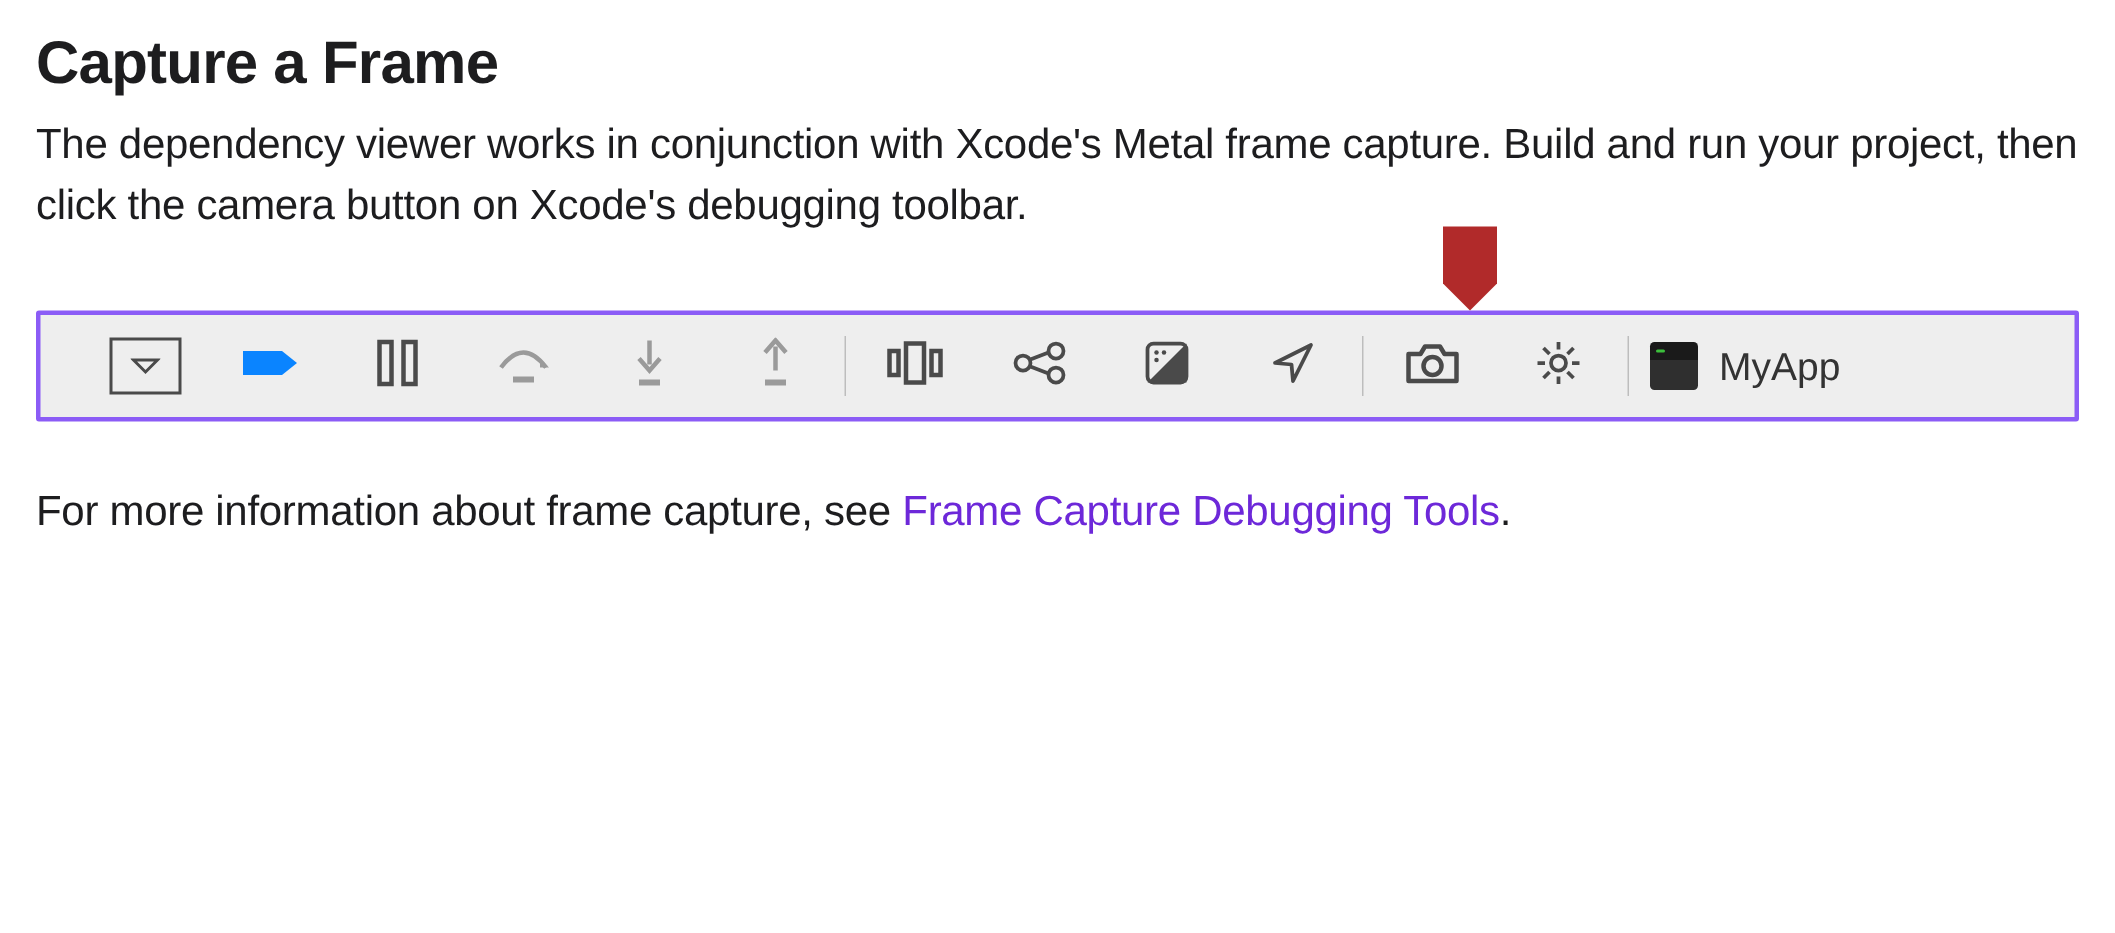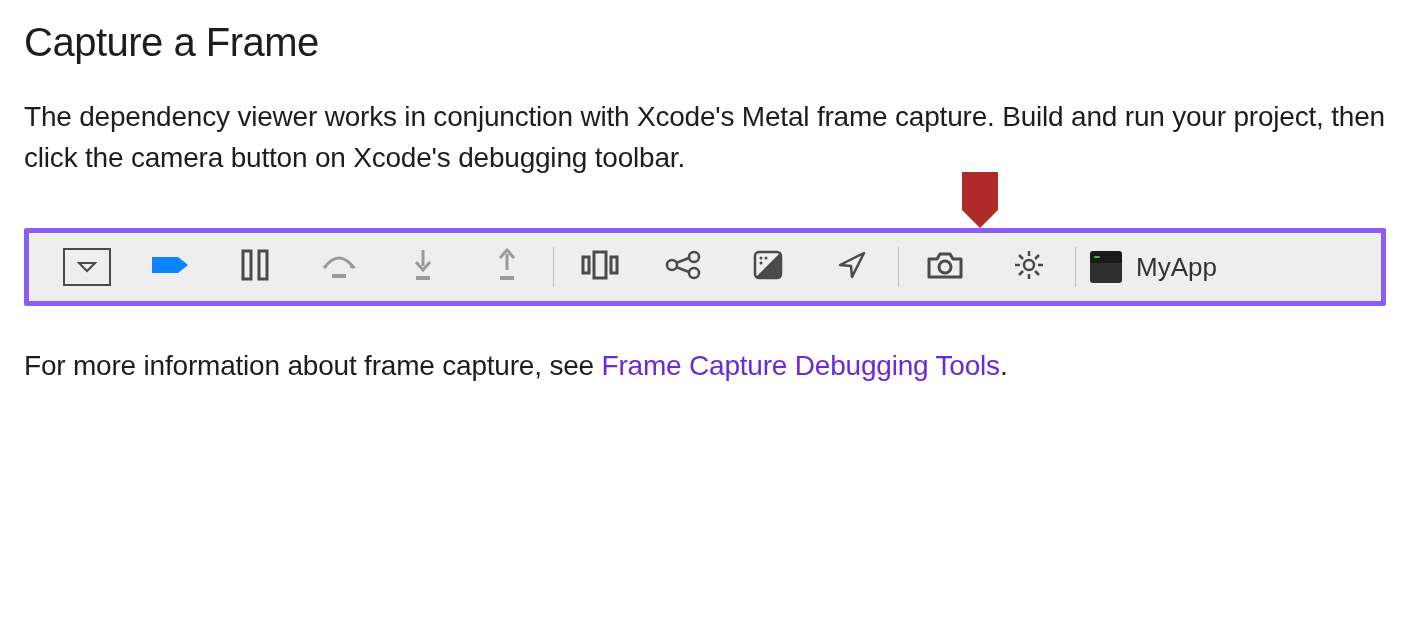--- a/index.html
+++ b/index.html
@@ -10,22 +10,22 @@
     color: #1d1d1f;
     width: 1410px;
   }
   .page {
     padding: 20px 24px;
     width: 1410px;
     box-sizing: border-box;
   }
   h2.heading {
     font-size: 40px;
-    font-weight: 400;
-    margin: 0 0 32px 0;
+    font-weight: 700;
+    margin: 0 0 11px 0;
     letter-spacing: -0.5px;
   }
   p.body-text {
     font-size: 28px;
     line-height: 1.45;
     margin: 0 0 28px 0;
     color: #1d1d1f;
     letter-spacing: -0.2px;
   }
   .toolbar-wrapper {
@@ -36,26 +36,26 @@
     position: absolute;
     top: -58px;
     left: 934px;
     width: 44px;
     height: 60px;
     z-index: 5;
   }
   .callout-marker svg { display:block; }
   .toolbar {
     background: #eeeeee;
-    border: 5px solid #8b5cf6;
+    border: 3px solid #8b5cf6;
     border-radius: 2px;
     height: 68px;
     display: flex;
     align-items: center;
-    padding: 0 16px;
+    padding: 0 28px;
     gap: 0;
   }
   .tb-btn {
     width: 84px;
     height: 68px;
     display: flex;
     align-items: center;
     justify-content: center;
     color: #4a4a4a;
   }

